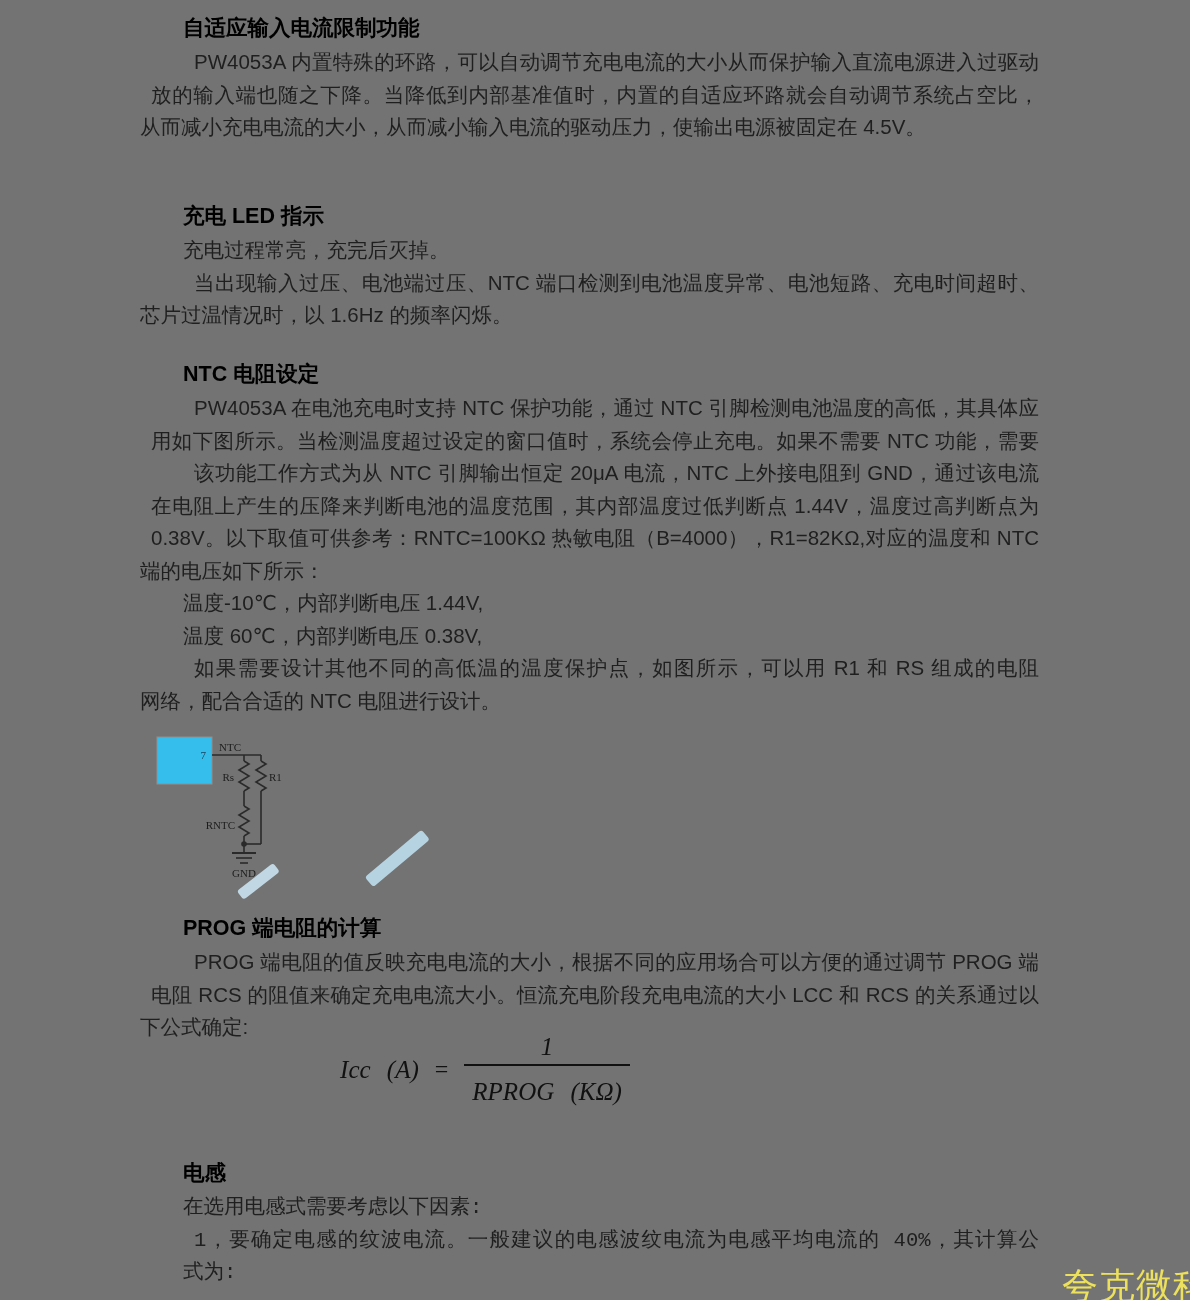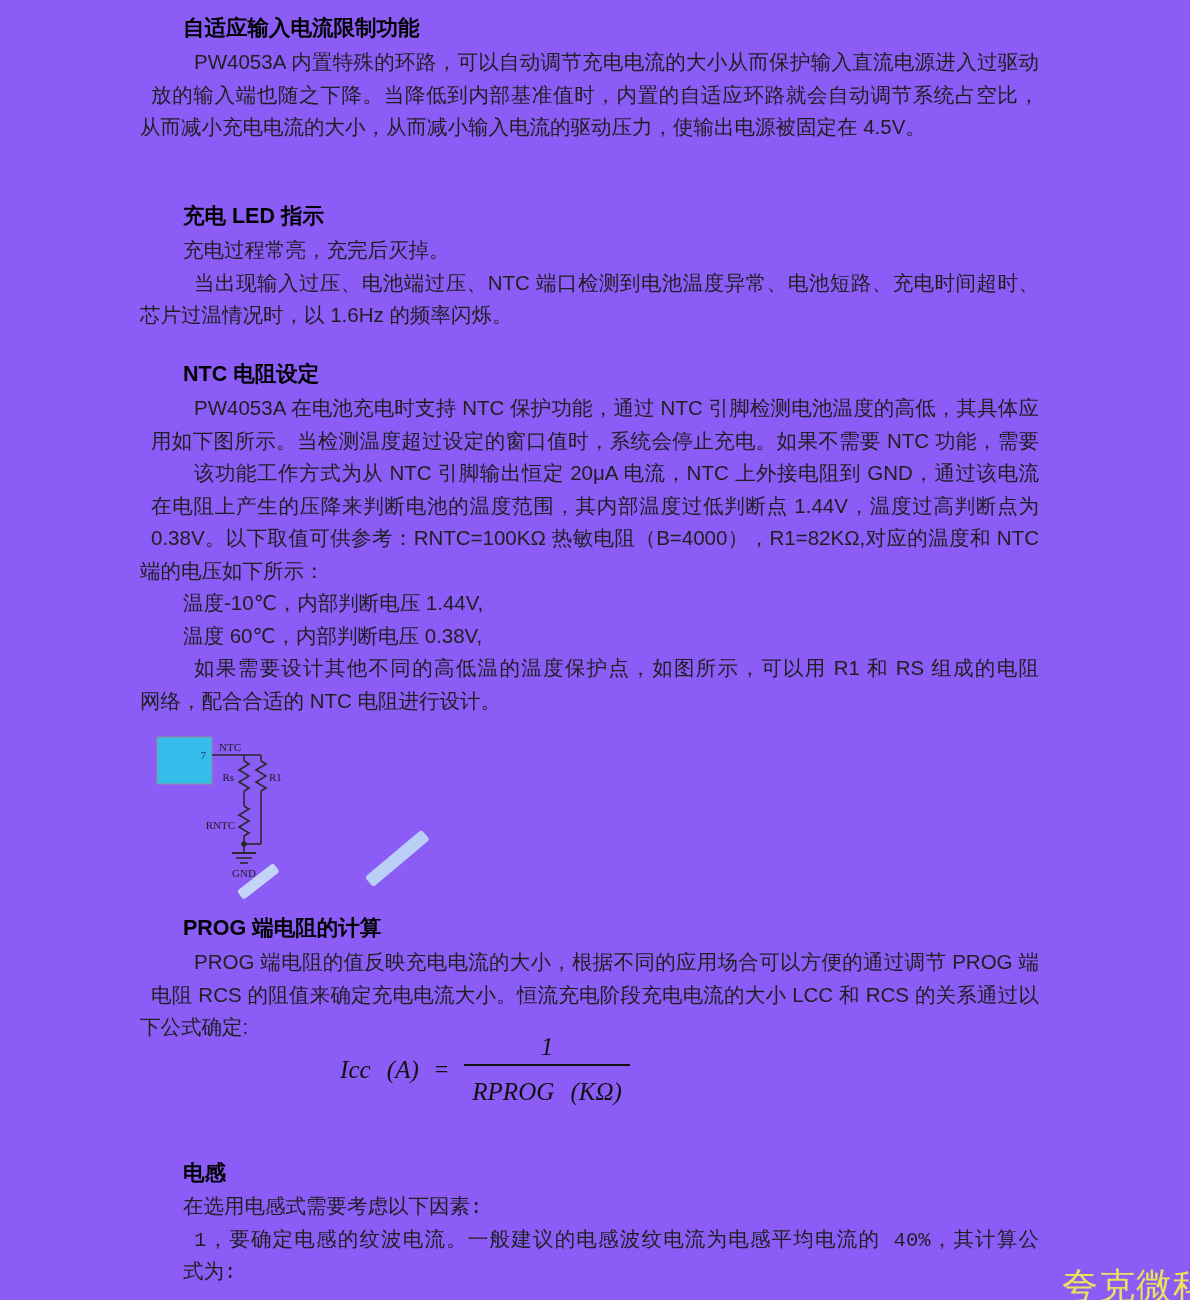--- a/index.html
+++ b/index.html
@@ -1,19 +1,19 @@
 <!DOCTYPE html>
 <html><head>
 <meta charset="utf-8">
 <style>
   * { margin:0; padding:0; box-sizing:border-box; }
   html,body { background:#ffffff; }
   .page {
     position:relative; width:1190px; height:1300px;
-    background:#8b5cf6; overflow:hidden;
+    background:#737373; overflow:hidden;
     font-family:"Liberation Sans","DejaVu Sans",sans-serif;
     color:#1f1f1f;
   }
   .sec { position:absolute; left:140px; width:899px; }
   .h {
     height:35px; line-height:35px;
     font-size:21.5px; font-weight:700; color:#000;
     padding-left:43px; white-space:nowrap;
   }
   .ln {

